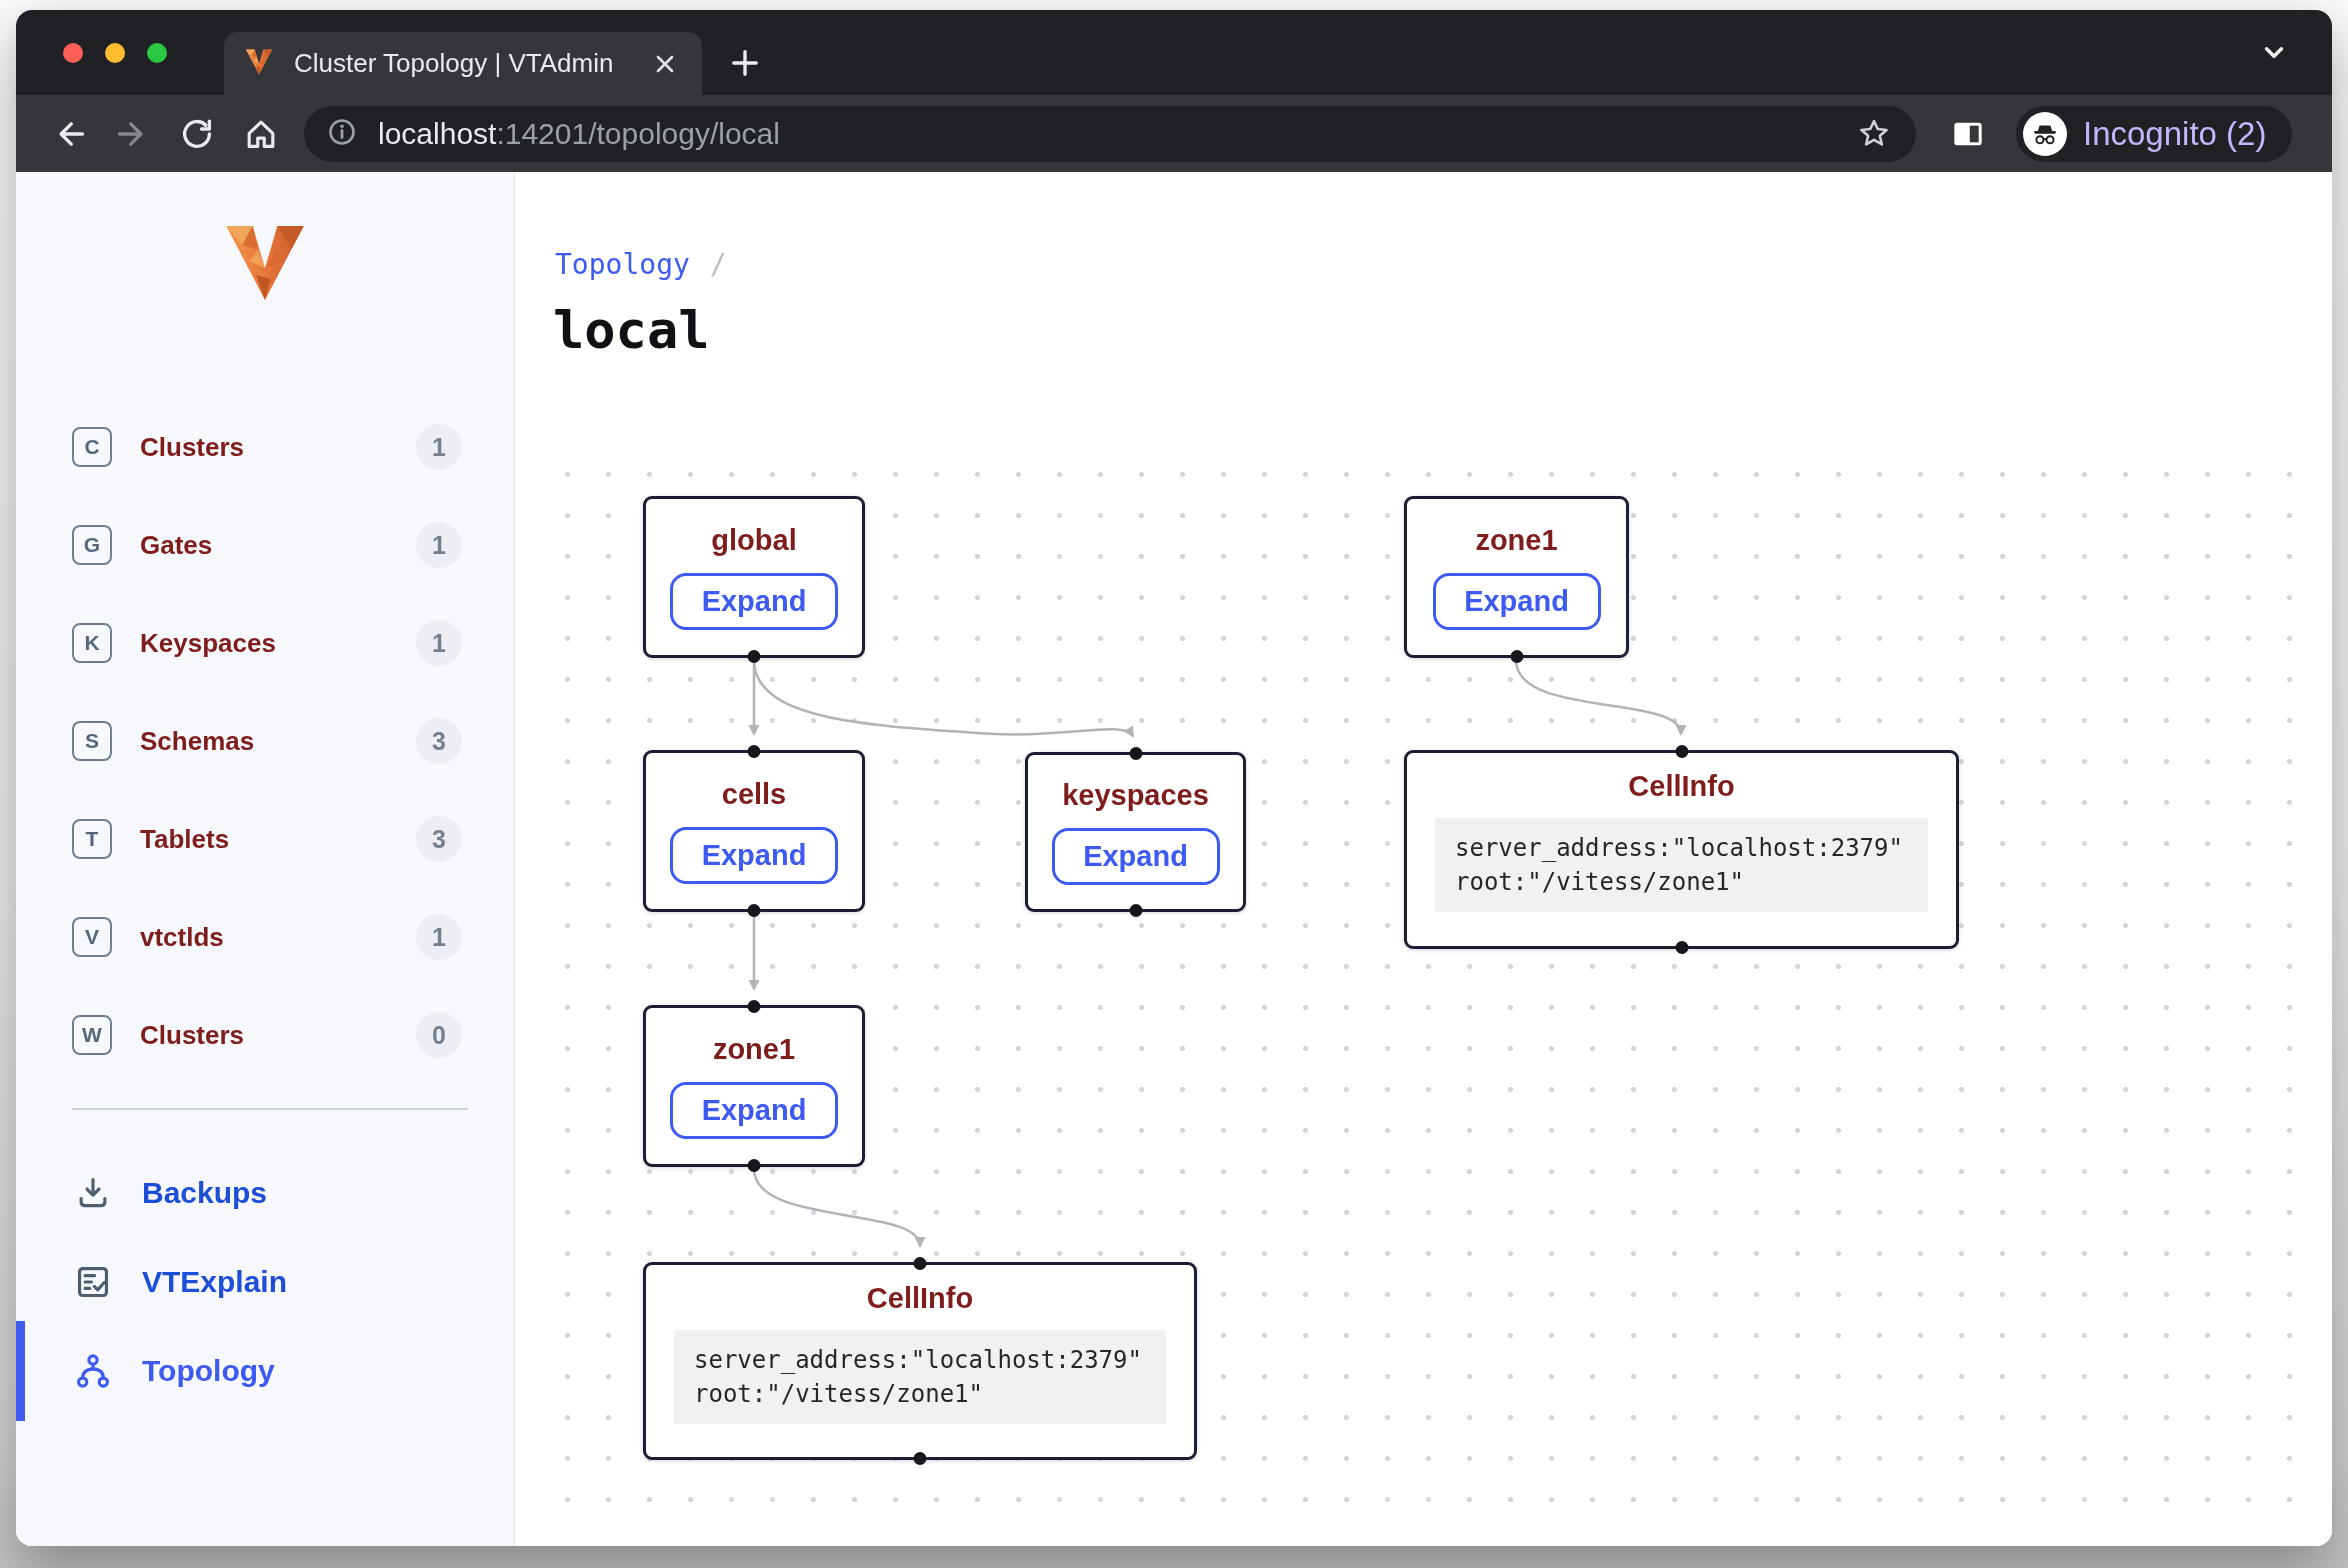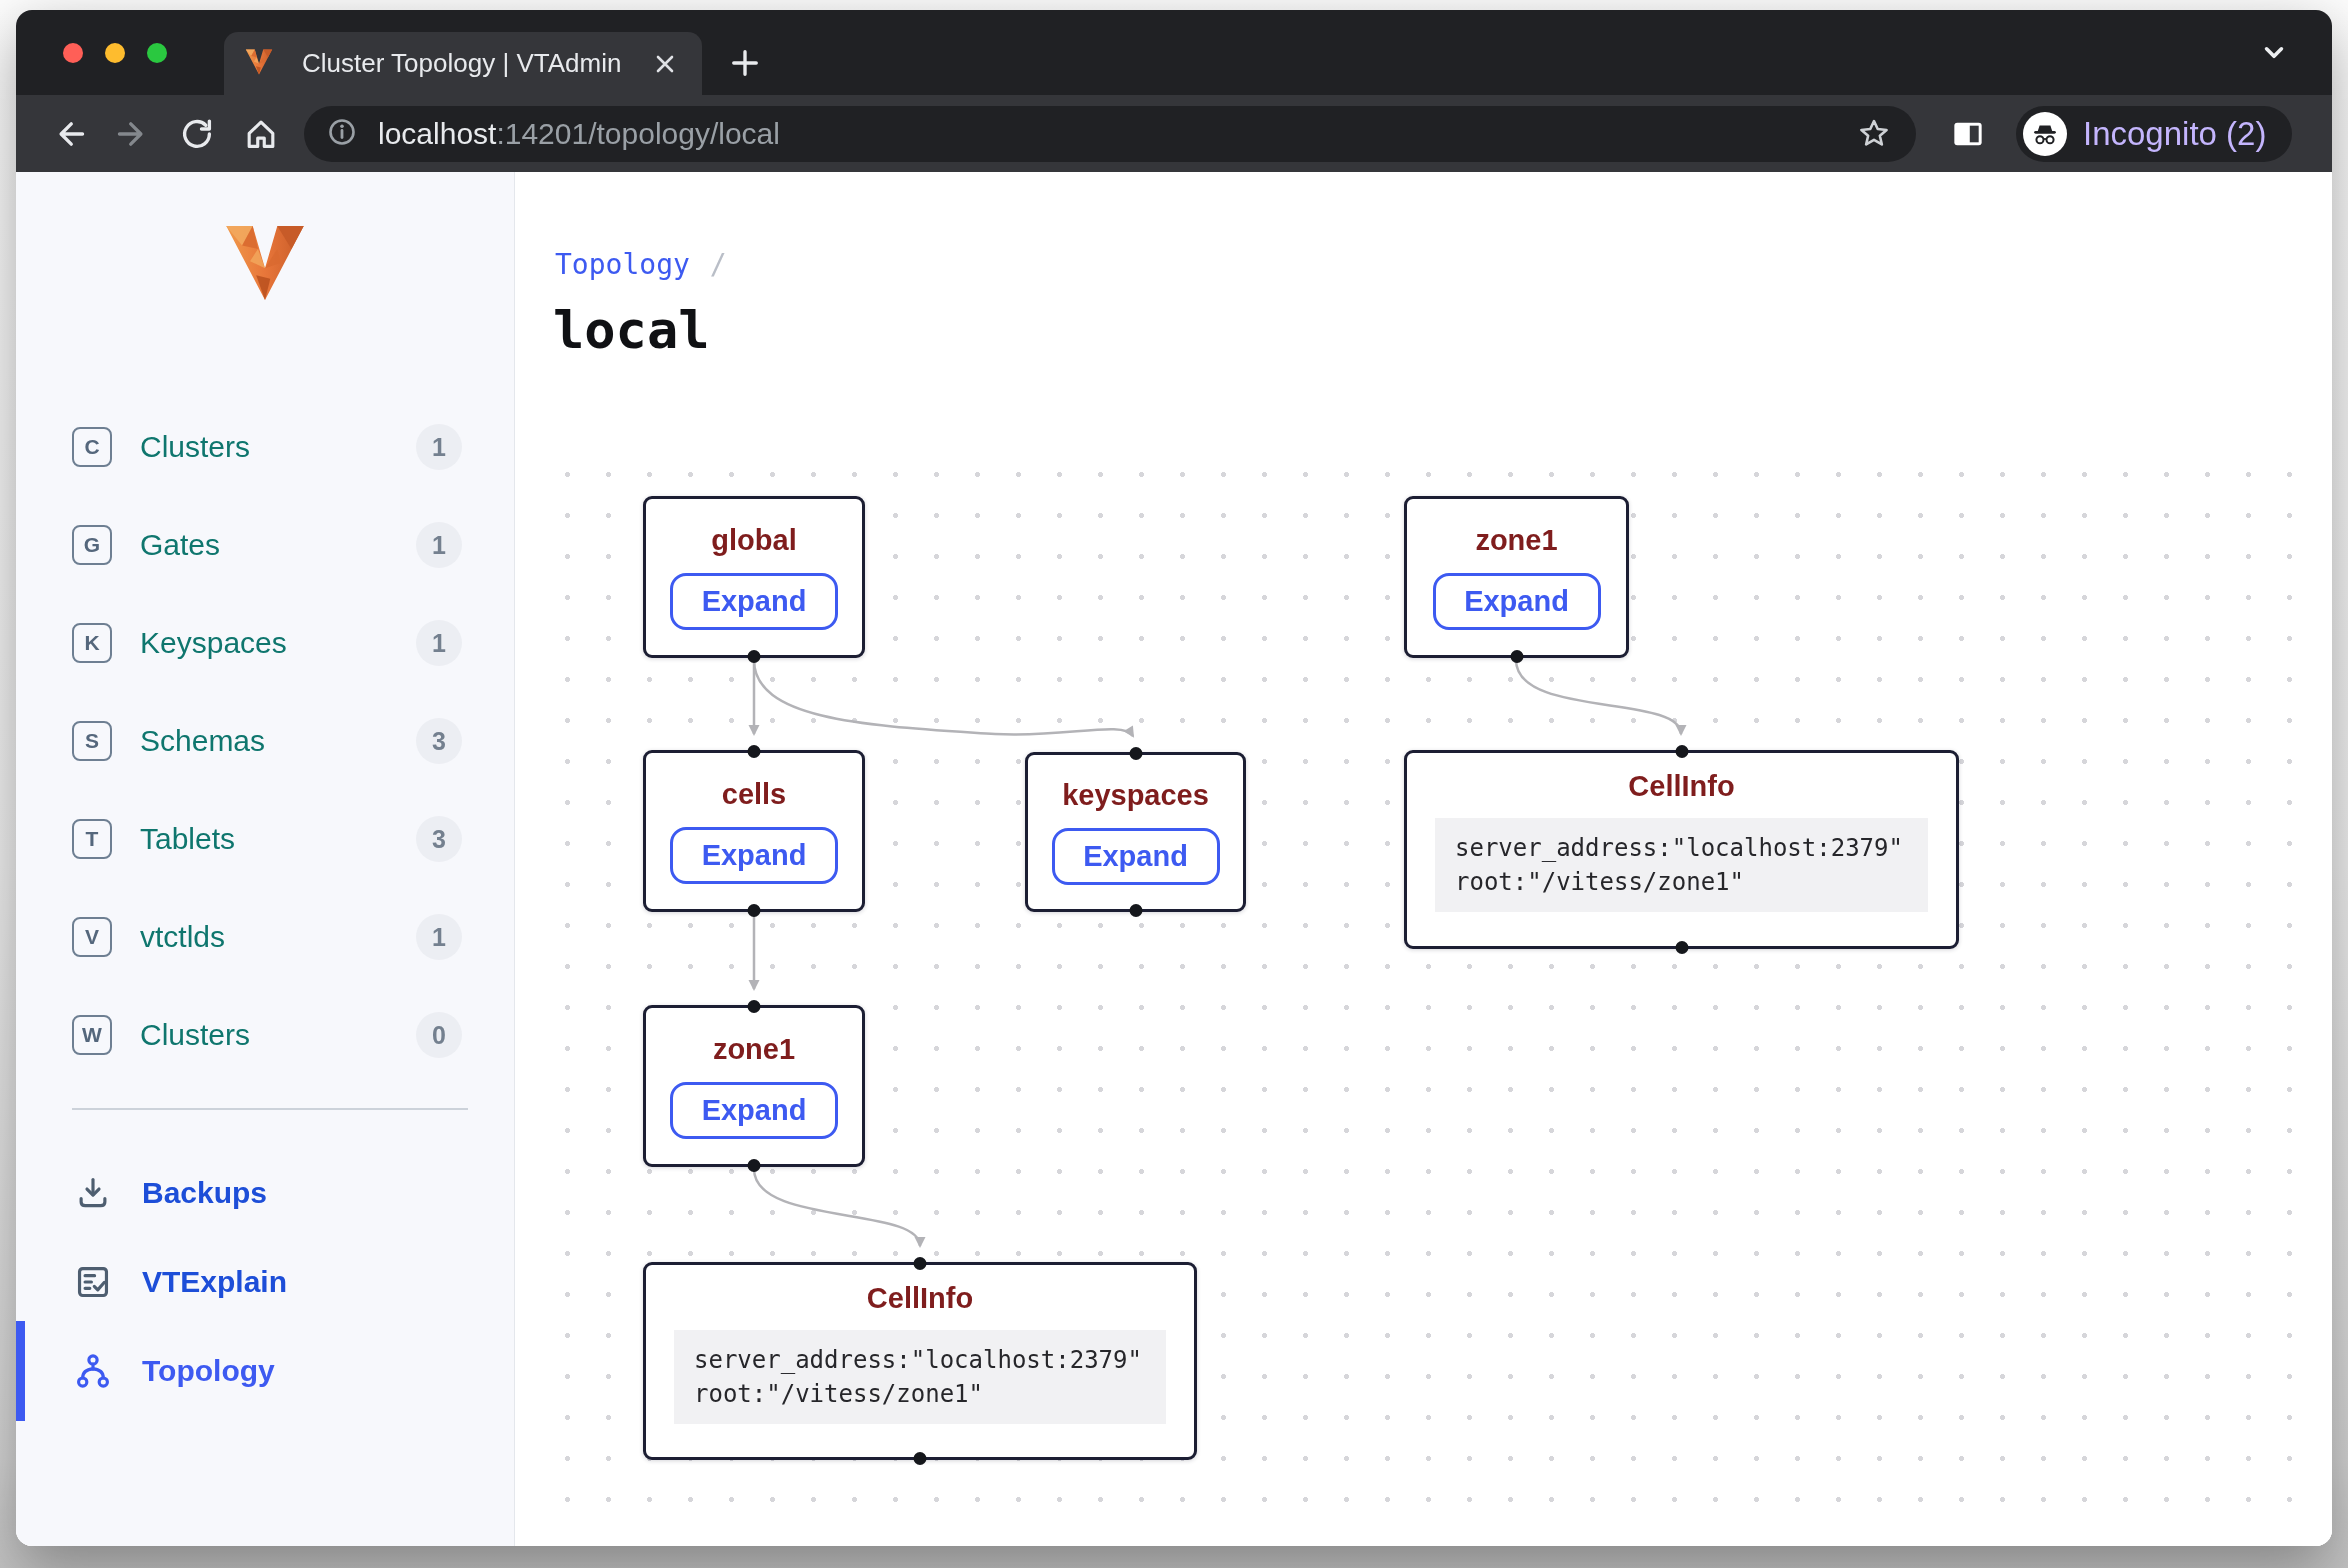--- a/index.html
+++ b/index.html
@@ -21,21 +21,21 @@
   
   .tabstrip { height: 85px; background: #202124; position: relative; }
   .traffic { position: absolute; left: 47px; top: 0; height: 85px; display: flex; align-items: center; gap: 22px; }
   .light { width: 20px; height: 20px; border-radius: 50%; }
   .light.red { background: #ff5f57; }
   .light.yellow { background: #febc2e; }
   .light.green { background: #2ac840; }
   .tab {
     position: absolute; left: 208px; top: 22px; width: 478px; height: 63px;
     background: #35363a; border-radius: 14px 14px 0 0;
-    display: flex; align-items: center; padding: 0 20px; gap: 28px;
+    display: flex; align-items: center; padding: 0 20px; gap: 20px;
   }
   .tab-title { color: #e8eaed; font-size: 26px; white-space: nowrap; overflow: hidden; flex: 1; }
   .tab-close { color: #dfe1e5; width: 34px; height: 34px; display: grid; place-items: center; border-radius: 50%; }
   .newtab { position: absolute; left: 700px; top: 24px; width: 58px; height: 58px; display: grid; place-items: center; color: #e8eaed; }
   .strip-chevron { position: absolute; right: 30px; top: 14px; width: 56px; height: 56px; display: grid; place-items: center; color: #eceef0; }
 
   
   .toolbar { height: 77px; background: #35363a; display: flex; align-items: center; padding: 12px 24px; position: relative; }
   .navbtn { width: 58px; height: 58px; display: grid; place-items: center; color: #e8eaed; border-radius: 50%; flex: none; margin-right: 6px; }
   .navbtn.disabled { color: #84888d; }
@@ -60,21 +60,21 @@
 
   
   .sidebar { width: 499px; flex: none; background: #f7f8fc; border-right: 1px solid #e4e7ec; position: relative; }
   .logo { position: absolute; top: 50px; left: 0; right: 0; display: flex; justify-content: center; }
   .nav-list { position: absolute; top: 251px; left: 0; right: 0; display: flex; flex-direction: column; gap: 50px; padding: 0 52px 0 56px; }
   .nav-item { height: 48px; display: flex; align-items: center; gap: 28px; cursor: pointer; }
   .nav-letter {
     width: 40px; height: 40px; border: 2.5px solid #6e7f92; border-radius: 8px; color: #55677c;
     display: grid; place-items: center; font-size: 21px; font-weight: bold; flex: none;
   }
-  .nav-label { font-size: 30px; font-weight: 400; color: #0f766e; flex: 1; }
+  .nav-label { font-size: 26px; font-weight: 700; color: #7f1d1d; flex: 1; }
   .nav-badge {
     width: 46px; height: 46px; border-radius: 50%; background: #eceef3; color: #74808f;
     display: grid; place-items: center; font-size: 25px; font-weight: 700; flex: none;
   }
   .side-divider { position: absolute; top: 936px; left: 56px; right: 46px; border-top: 2px solid #ccd2da; }
   .tools-list { position: absolute; top: 997px; left: 0; right: 0; display: flex; flex-direction: column; gap: 41px; padding: 0 56px; }
   .tool-item { height: 48px; display: flex; align-items: center; gap: 28px; position: relative; cursor: pointer; }
   .tool-icon { width: 42px; height: 42px; color: #4e5e70; display: grid; place-items: center; flex: none; }
   .tool-label { font-size: 30px; font-weight: 700; color: #1d4ed8; }
   .tool-item.active .tool-label, .tool-item.active .tool-icon { color: #3d5af1; }

